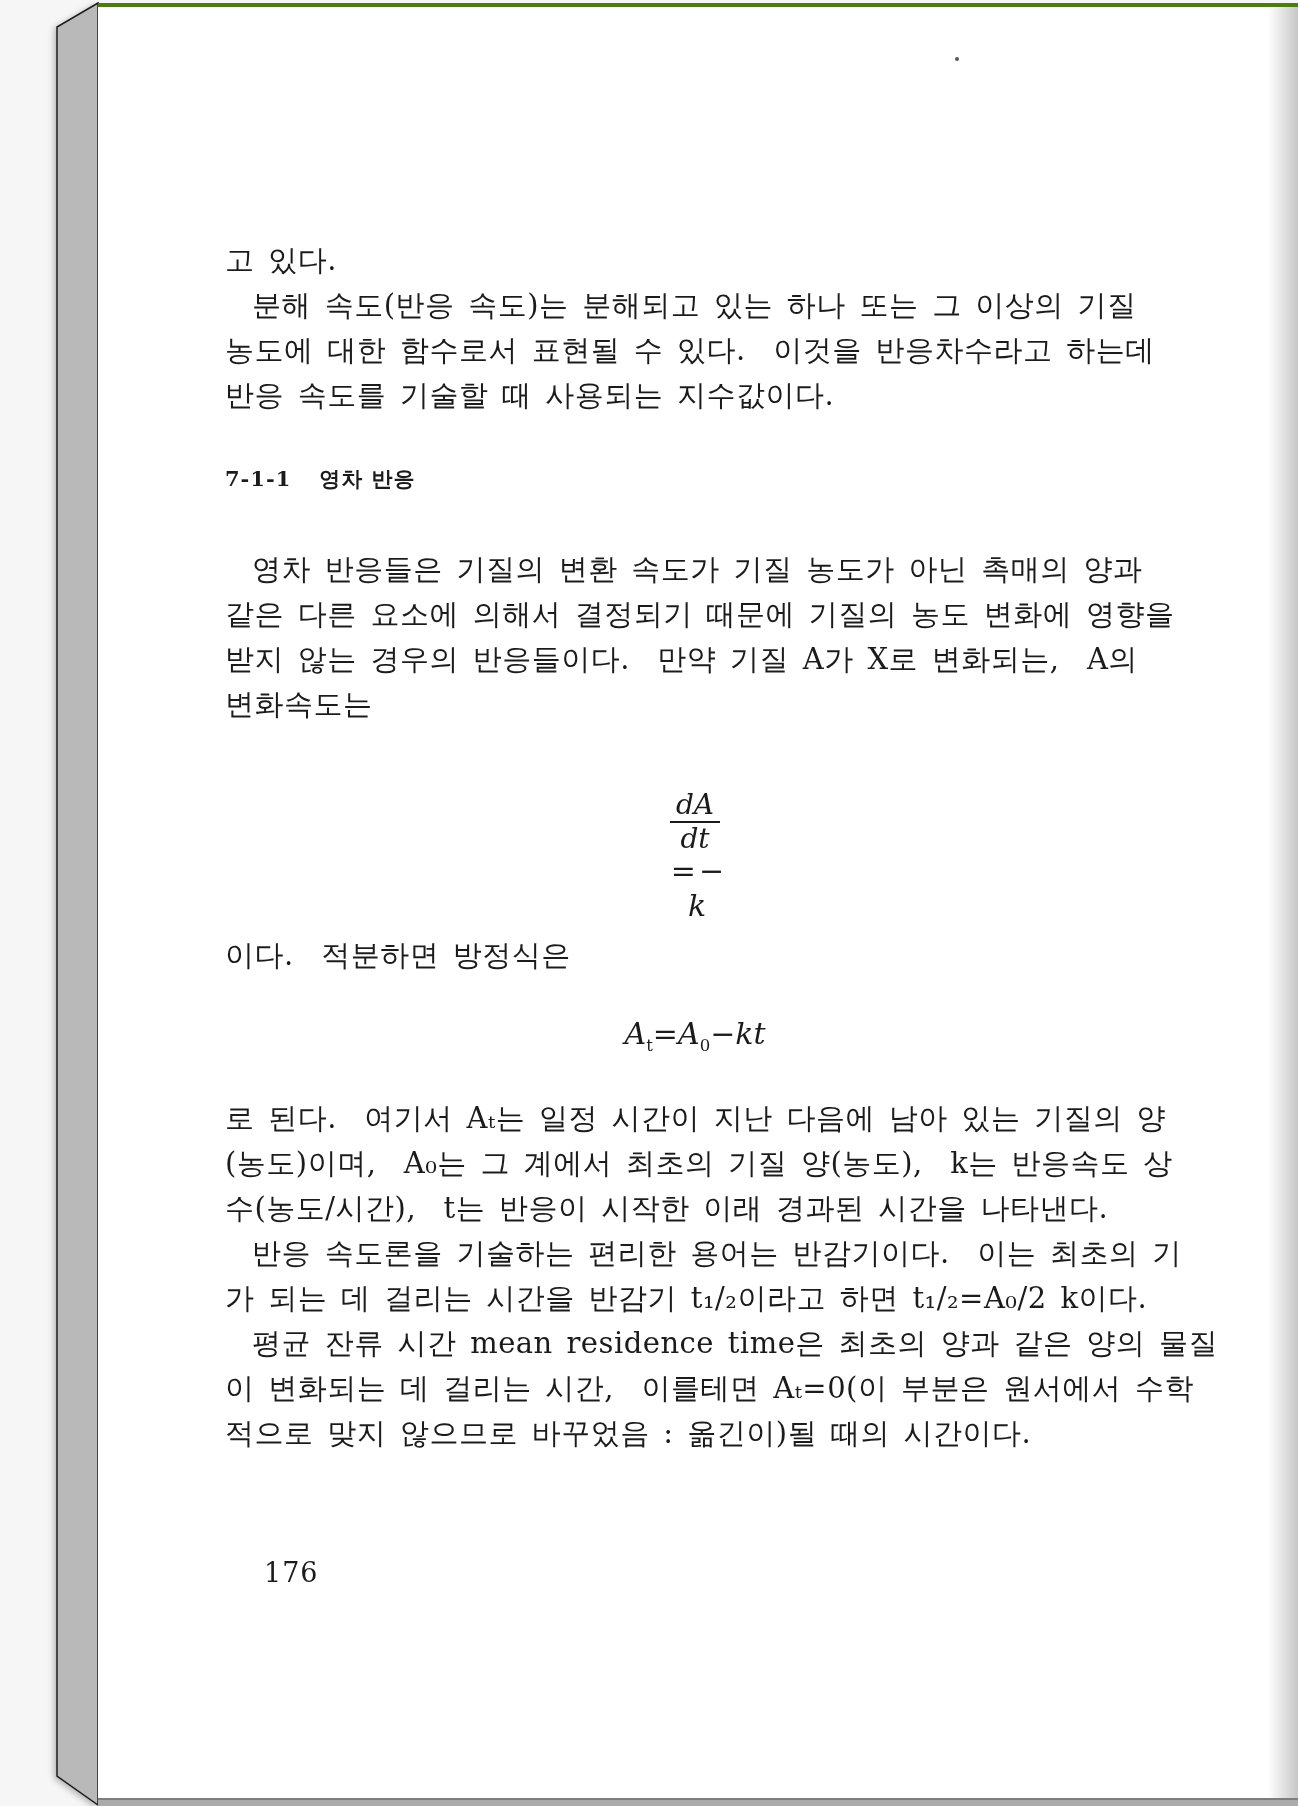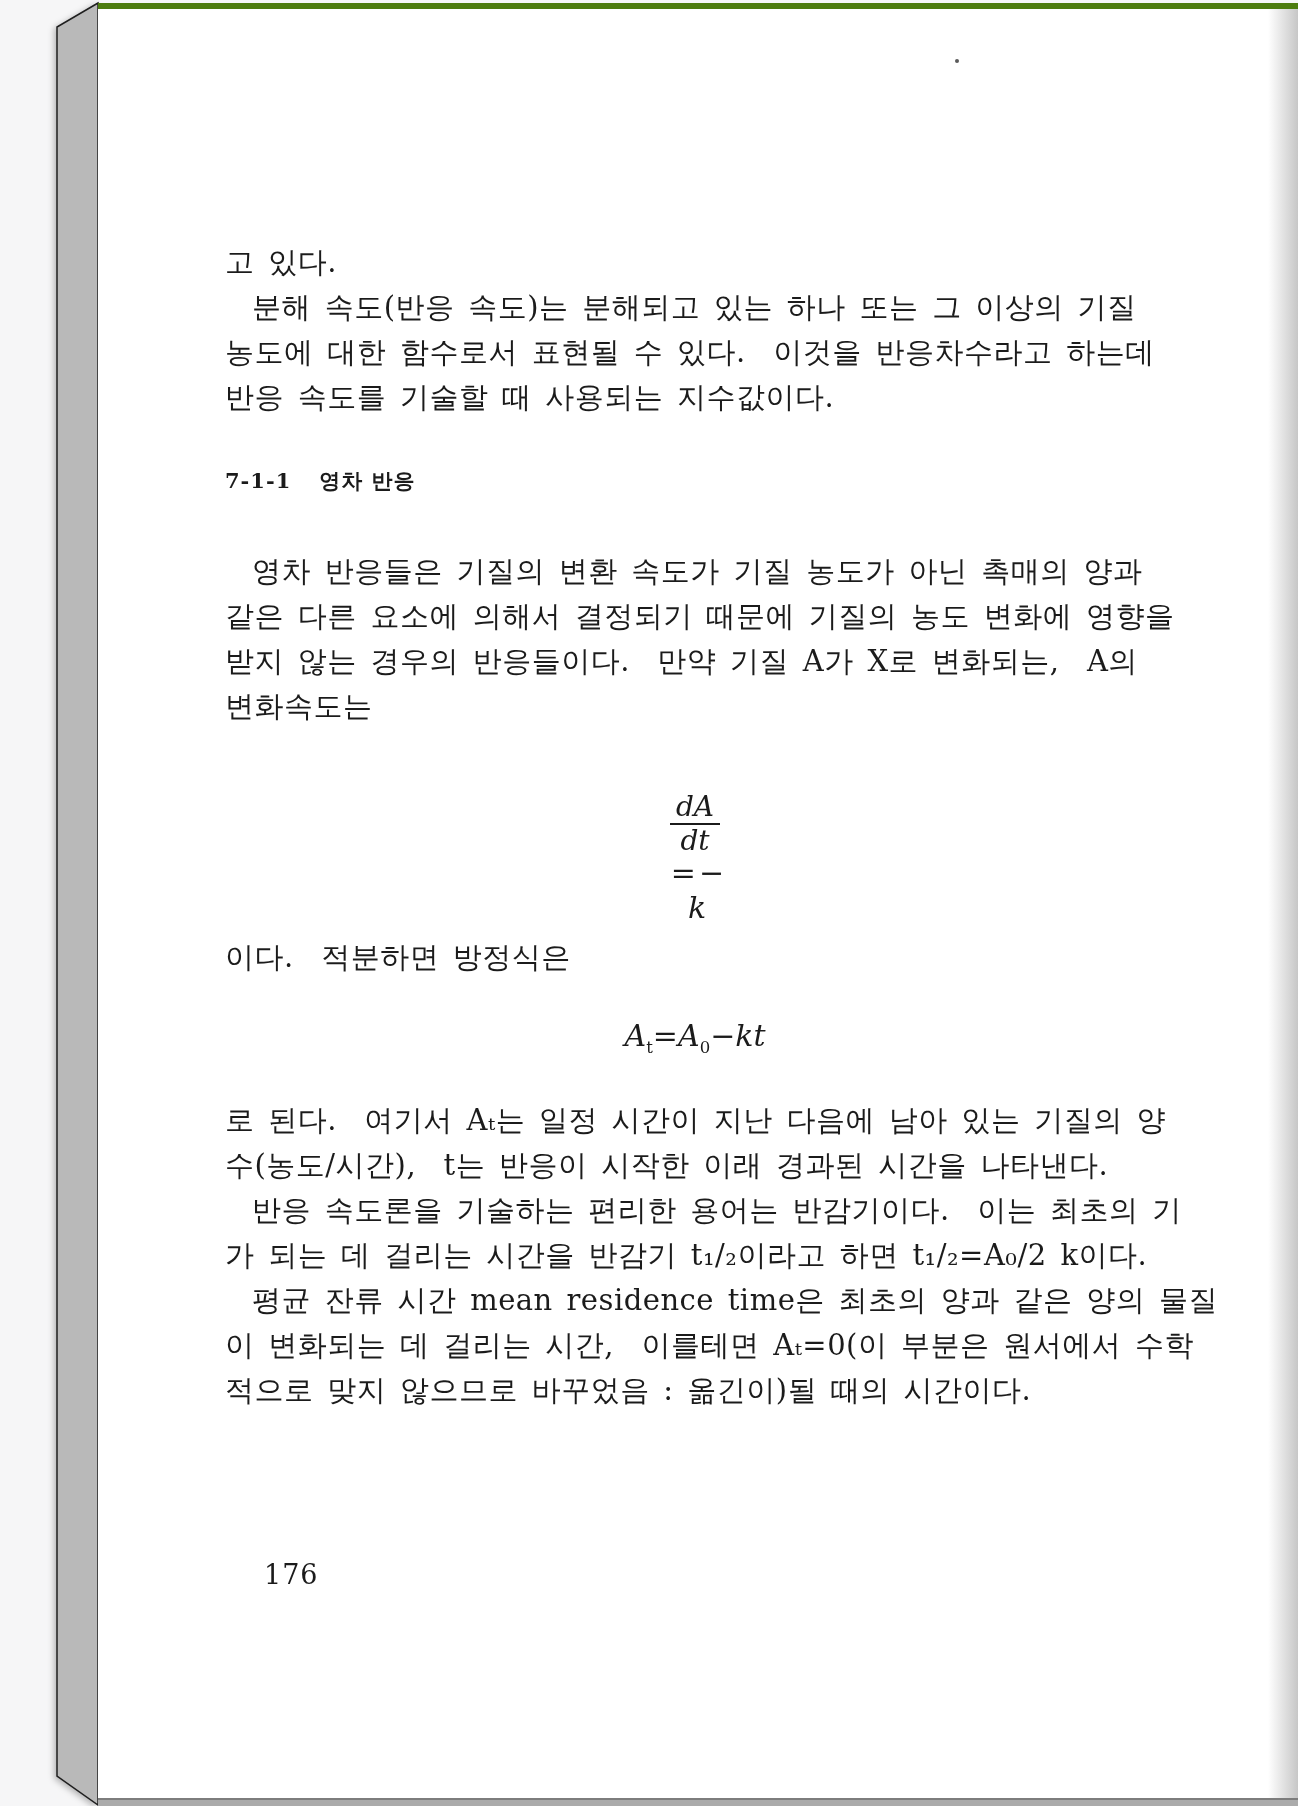--- a/index.html
+++ b/index.html
@@ -8,21 +8,21 @@
     width:1298px;height:1806px;
     background:#f6f6f7;
     overflow:hidden;
     font-family:"DejaVu Serif","Liberation Serif",serif;
     color:#1b1b1b;
   }
   .edge-svg{position:absolute;left:0;top:0;filter:drop-shadow(-2px 2px 3px rgba(0,0,0,0.28));}
   .page{
     position:absolute;left:98px;top:3px;width:1200px;height:1803px;
     background:#ffffff;
-    border-top:6px solid #4d7c0f;
+    border-top:4px solid #4d7c0f;
     box-sizing:border-box;
   }
   .page-right-shadow{
     position:absolute;right:0;top:0;width:30px;height:100%;
     background:linear-gradient(to right, rgba(150,150,150,0), rgba(130,130,130,0.45));
     pointer-events:none;
   }
   .page-bottom-edge{
     position:absolute;left:0;bottom:0;width:100%;height:8px;
     background:#ababab;
@@ -115,20 +115,21 @@
           <span class="var">k</span>
       </div>
 
       <div class="line m-top-para3">이다.  적분하면 방정식은</div>
 
       <div class="equation eq2">
         <span class="var">A</span><sub>t</sub><span>=</span><span class="var">A</span><sub>0</sub><span>−</span><span class="var">kt</span>
       </div>
 
       <div class="line m-top-para4">로 된다.  여기서 Aₜ는 일정 시간이 지난 다음에 남아 있는 기질의 양</div>
+      <div class="line">(농도)이며,  A₀는 그 계에서 최초의 기질 양(농도),  k는 반응속도 상</div>
       <div class="line">수(농도/시간),  t는 반응이 시작한 이래 경과된 시간을 나타낸다.</div>
       <div class="line indent">반응 속도론을 기술하는 편리한 용어는 반감기이다.  이는 최초의 기</div>
       <div class="line">가 되는 데 걸리는 시간을 반감기 t₁/₂이라고 하면 t₁/₂=A₀/2 k이다.</div>
       <div class="line indent">평균 잔류 시간 mean residence time은 최초의 양과 같은 양의 물질</div>
       <div class="line">이 변화되는 데 걸리는 시간,  이를테면 Aₜ=0(이 부분은 원서에서 수학</div>
       <div class="line">적으로 맞지 않으므로 바꾸었음 : 옮긴이)될 때의 시간이다.</div>
 
     </div>
 
     <div class="page-number">176</div>

